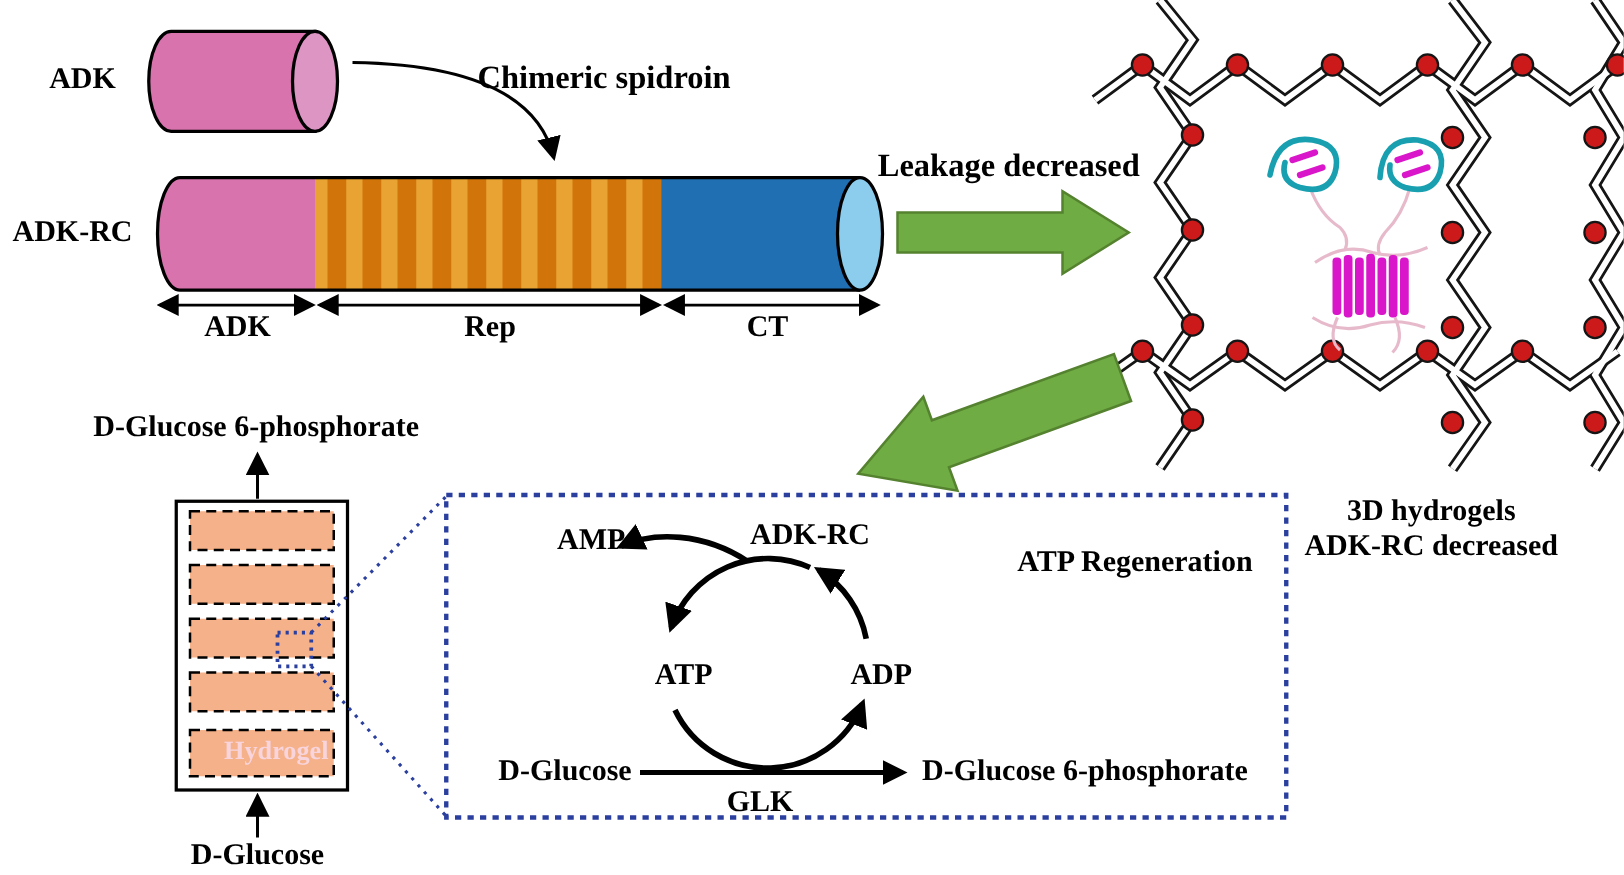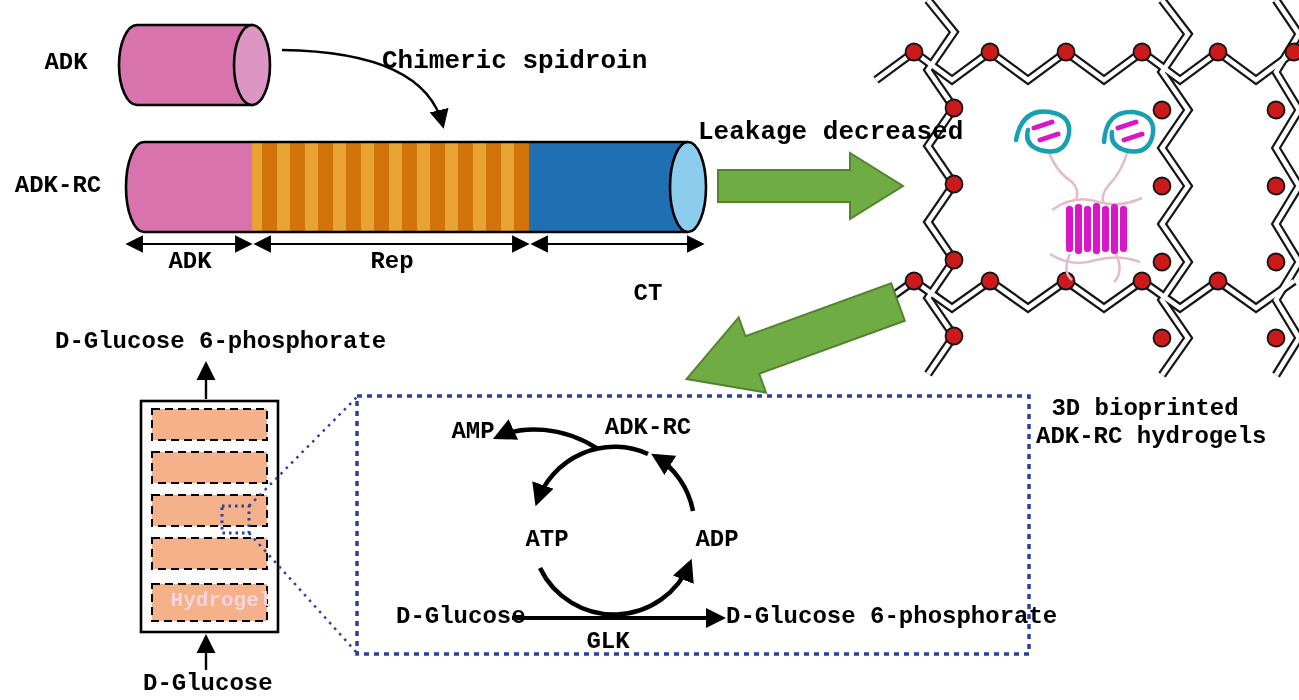--- a/index.html
+++ b/index.html
@@ -4,21 +4,21 @@
 <style>
   * { margin:0; padding:0; box-sizing:border-box; }
   body { background:#fff; }
   .canvas {
     position:relative; width:1299px; height:700px; background:#fff;
     overflow:hidden; font-family:"Liberation Serif", serif;
   }
   .canvas > svg { position:absolute; left:0; top:0; }
   .lbl {
     position:absolute; font-weight:bold; color:#000; text-align:center;
-    line-height:1.12; white-space:nowrap; font-size:24px;font-family:Liberation Mono, monospace;
+    line-height:1.12; white-space:nowrap; font-size:24px;
   }
   .sm { font-size:26px; }
   
   .chain-outer { fill:none; stroke:#151515; stroke-width:9; }
   .chain-inner { fill:none; stroke:#ffffff; stroke-width:4.6; }
   .dot  { fill:#CC1A1A; stroke:#151515; stroke-width:1.8; }
   .stripe { fill:#D1750B; }
   .orangeBase { fill:#E8A333; }
   .outline { fill:none; stroke:#000; stroke-width:2.6; }
   .barDashed { fill:#F5B189; stroke:#000; stroke-width:2; stroke-dasharray:8 5; }
@@ -172,28 +172,29 @@
       <path d="M 598 449 C 563 426 523 425 497 437" class="thickArrow" marker-end="url(#ahBig)"></path>
       <line x1="512" y1="618" x2="722" y2="618" class="glkArrow" marker-end="url(#ahBig)"></line>
     </g>
   </svg>
 
   <div class="lbl" style="left:28px; top:50px; width:76px;">ADK</div>
   <div class="lbl sm" style="left:382px; top:47px; width:190px;">Chimeric spidroin</div>
   <div class="lbl" style="left:6px; top:173px; width:104px;">ADK-RC</div>
   <div class="lbl" style="left:148px; top:249px; width:84px;">ADK</div>
   <div class="lbl" style="left:350px; top:249px; width:84px;text-align:center;">Rep</div>
-  <div class="lbl" style="left:606px; top:249px; width:84px;margin-top:32px;">CT</div>
+  <div class="lbl" style="left:572px; top:249px; width:84px;">CT</div>
   <div class="lbl sm" style="left:698px; top:118px; width:218px;">Leakage decreased</div>
-  <div class="lbl" style="left:1040px; top:396px; width:210px;">3D bioprinted</div>
-  <div class="lbl" style="left:1036px; top:424px; width:218px;">ADK-RC hydrogels</div>
+  <div class="lbl" style="left:1040px; top:396px; width:210px;">3D hydrogels</div>
+  <div class="lbl" style="left:1036px; top:424px; width:218px;">ADK-RC decreased</div>
   <div class="lbl" style="left:55px; top:329px; width:300px;">D-Glucose 6-phosphorate</div>
   <div class="lbl" style="left:152px; top:589px; width:138px; font-size:21px; color:#F8D4DC;">Hydrogel</div>
   <div class="lbl" style="left:143px; top:671px; width:126px;">D-Glucose</div>
   <div class="lbl" style="left:440px; top:419px; width:66px;">AMP</div>
   <div class="lbl" style="left:596px; top:415px; width:104px;">ADK-RC</div>
+  <div class="lbl" style="left:806px; top:437px; width:204px;">ATP Regeneration</div>
   <div class="lbl" style="left:520px; top:527px; width:54px;">ATP</div>
-  <div class="lbl" style="left:676px; top:527px; width:58px;margin-left:12px;">ADP</div>
+  <div class="lbl" style="left:676px; top:527px; width:58px;">ADP</div>
   <div class="lbl" style="left:396px; top:604px; width:112px;">D-Glucose</div>
   <div class="lbl" style="left:577px; top:629px; width:62px;">GLK</div>
   <div class="lbl" style="left:726px; top:604px; width:284px;">D-Glucose 6-phosphorate</div>
 
 </div>
 
 </body></html>

